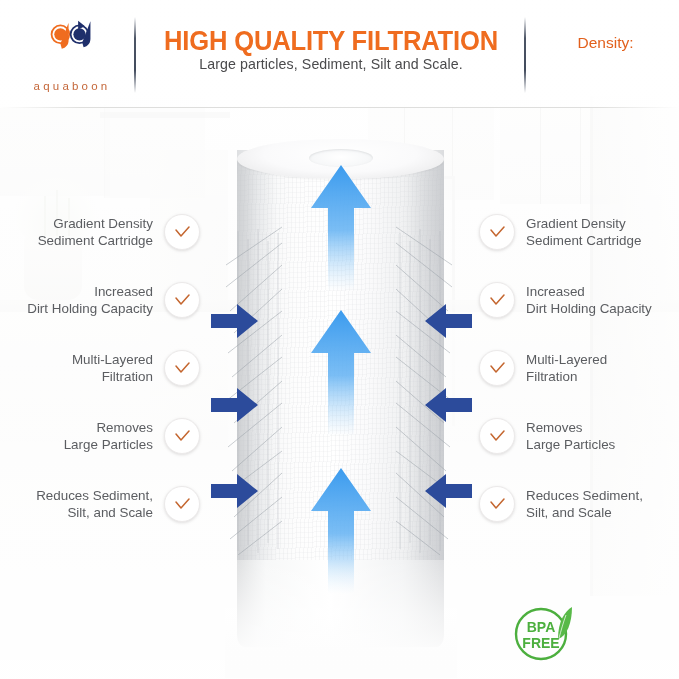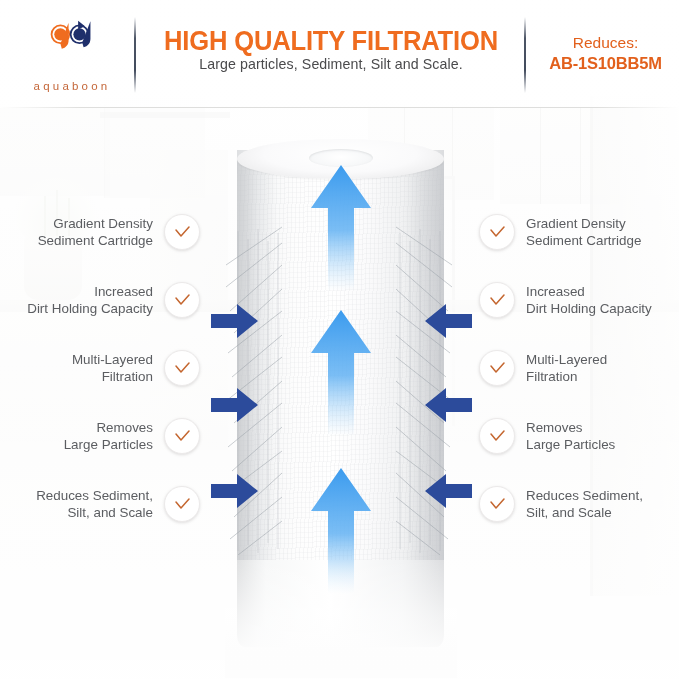--- a/index.html
+++ b/index.html
@@ -500,20 +500,29 @@
       </div>
       <div class="feat-text">
         <div>Reduces Sediment,</div>
         <div>Silt, and Scale</div>
       </div>
     </div>
   </div>
 
   <div class="badges">
 
+    <div class="badge">
+      <svg width="70" height="66" viewBox="0 0 70 66">
+        <circle cx="31" cy="35" r="25" fill="none" stroke="#4caf3e" stroke-width="2.4"></circle>
+        <path d="M48 40 C 48 22, 55 12, 62 8 C 62 24, 57 37, 48 40 Z" fill="#58b948"></path>
+        <path d="M56 16 C 53 24, 51 32, 49 39" fill="none" stroke="#ffffff" stroke-width="1" opacity="0.7"></path>
+        <text x="31" y="33" text-anchor="middle" font-family="Liberation Sans, sans-serif" font-size="14" font-weight="bold" fill="#4caf3e">BPA</text>
+        <text x="31" y="49" text-anchor="middle" font-family="Liberation Sans, sans-serif" font-size="14" font-weight="bold" fill="#4caf3e">FREE</text>
+      </svg>
+    </div>
 
   </div>
 
   <div class="header">
 
     <div class="logo-wrap">
       <svg class="logo-mark" viewBox="0 0 70 44">
         <path d="M30 4 L30 30 C30 36 26 41 20 42 L18 35 Z" fill="#ef6c1f"></path>
         <circle cx="18" cy="21" r="13" fill="none" stroke="#ef6c1f" stroke-width="2.6"></circle>
         <circle cx="18" cy="21" r="9" fill="#ef6c1f"></circle>
@@ -528,20 +537,19 @@
     <div class="divider left"></div>
 
     <div class="title-block">
       <div class="title-main">HIGH QUALITY FILTRATION</div>
       <div class="title-sub">Large particles, Sediment, Silt and Scale.</div>
     </div>
 
     <div class="divider right"></div>
 
     <div class="filter-block">
-      <div class="filter-label">Reduces:</div>
-      <div class="filter-model">AB-1S10BB5M</div>
+      <div class="filter-label">Density:</div>
     </div>
 
     <div class="header-underline"></div>
   </div>
 
 </div>
 
 </body></html>

